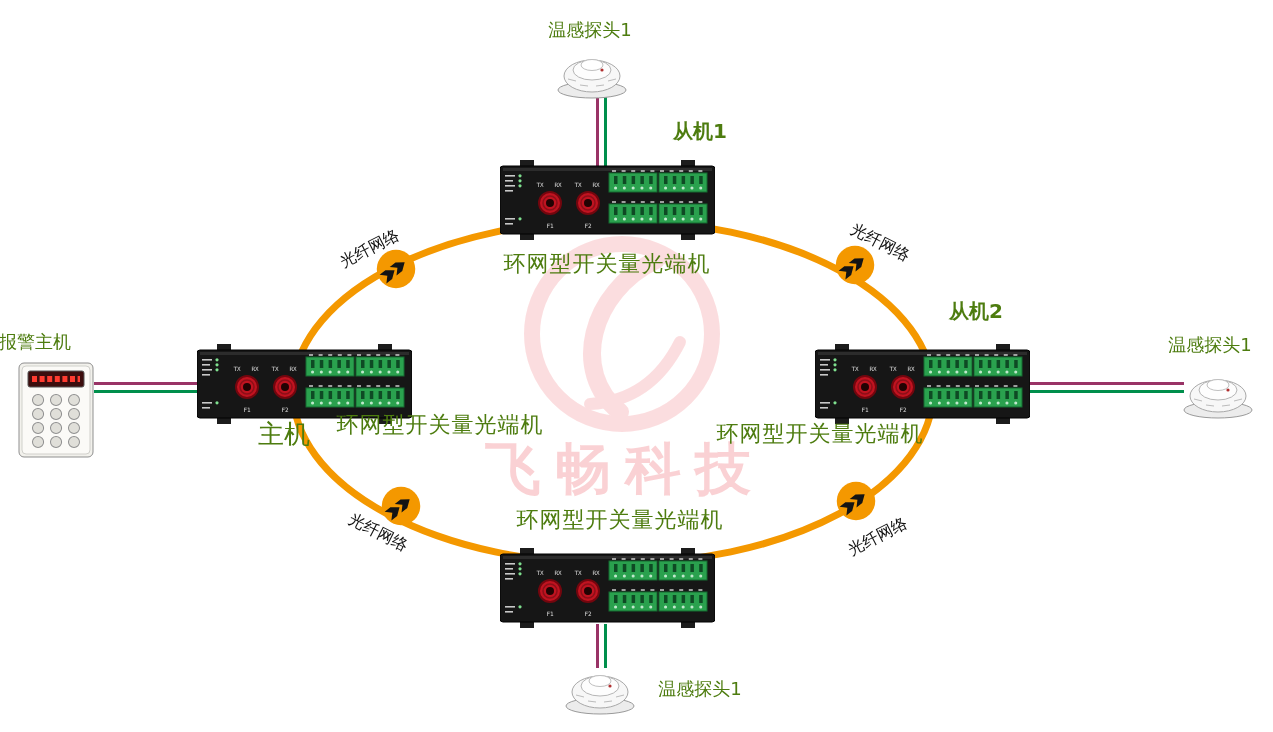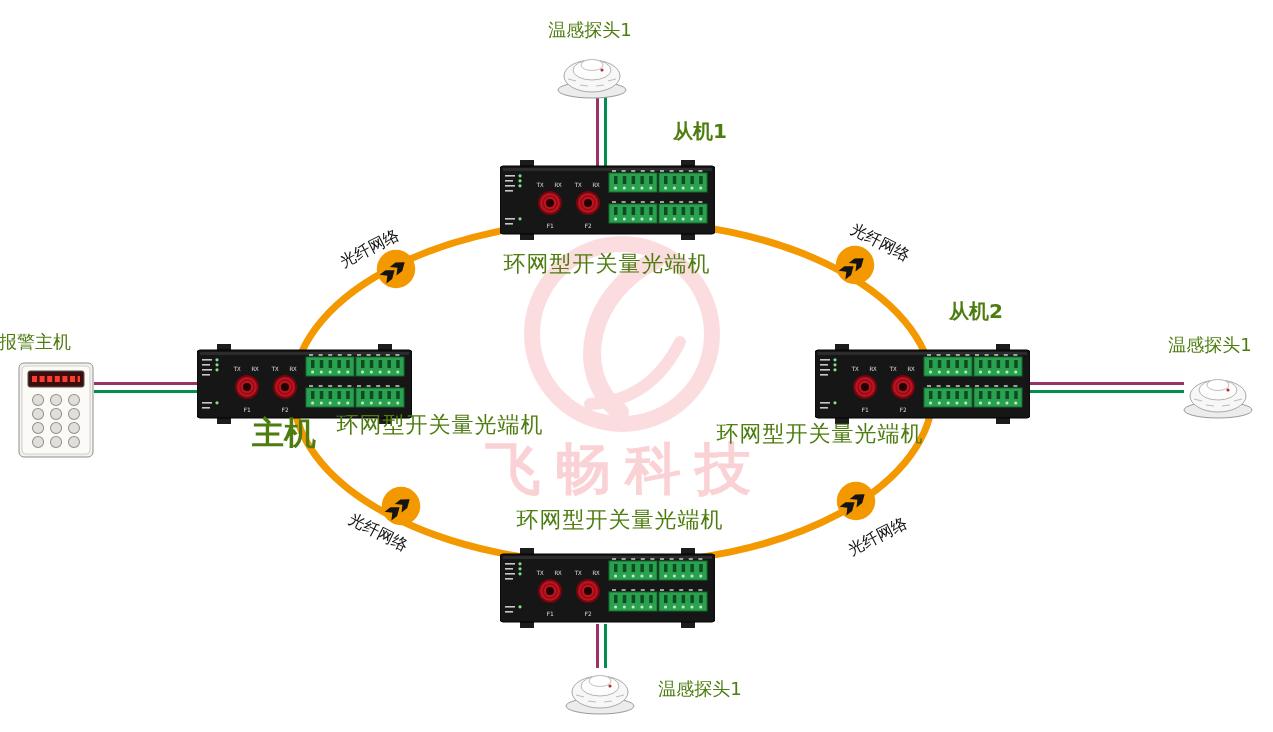--- a/index.html
+++ b/index.html
@@ -4,21 +4,21 @@
 <style>
   * { margin:0; padding:0; box-sizing:border-box; }
   html,body { background:#ffffff; }
   body { font-family:"DejaVu Sans","Liberation Sans",sans-serif; }
   #canvas { position:relative; width:1273px; height:732px; background:#fff; overflow:hidden; }
   .layer { position:absolute; left:0; top:0; width:1273px; height:732px; }
   .abs { position:absolute; }
   .lbl { position:absolute; transform:translate(-50%,-50%); white-space:nowrap; color:#4d7c0f; }
   .caption { font-size:22px; letter-spacing:1px; }
   .title { font-size:20px; font-weight:bold; }
-  .title-big { font-size:32px; font-weight:bold; }
+  .title-big { font-size:26px; font-weight:normal; }
   .periph { font-size:18px; }
   .fiber-label { font-size:16px; color:#111; }
   .wm-title { font-size:56px; letter-spacing:14px; color:rgba(230,0,18,.18); font-weight:bold; }
   .wm-sub { font-size:26px; letter-spacing:7px; color:rgba(225,70,60,.20); }
   .z0 { z-index:0; } .z1 { z-index:1; } .z2 { z-index:2; } .z3 { z-index:3; } .z4 { z-index:4; }
 </style>
 </head>
 <body>
 
 <div id="canvas">

